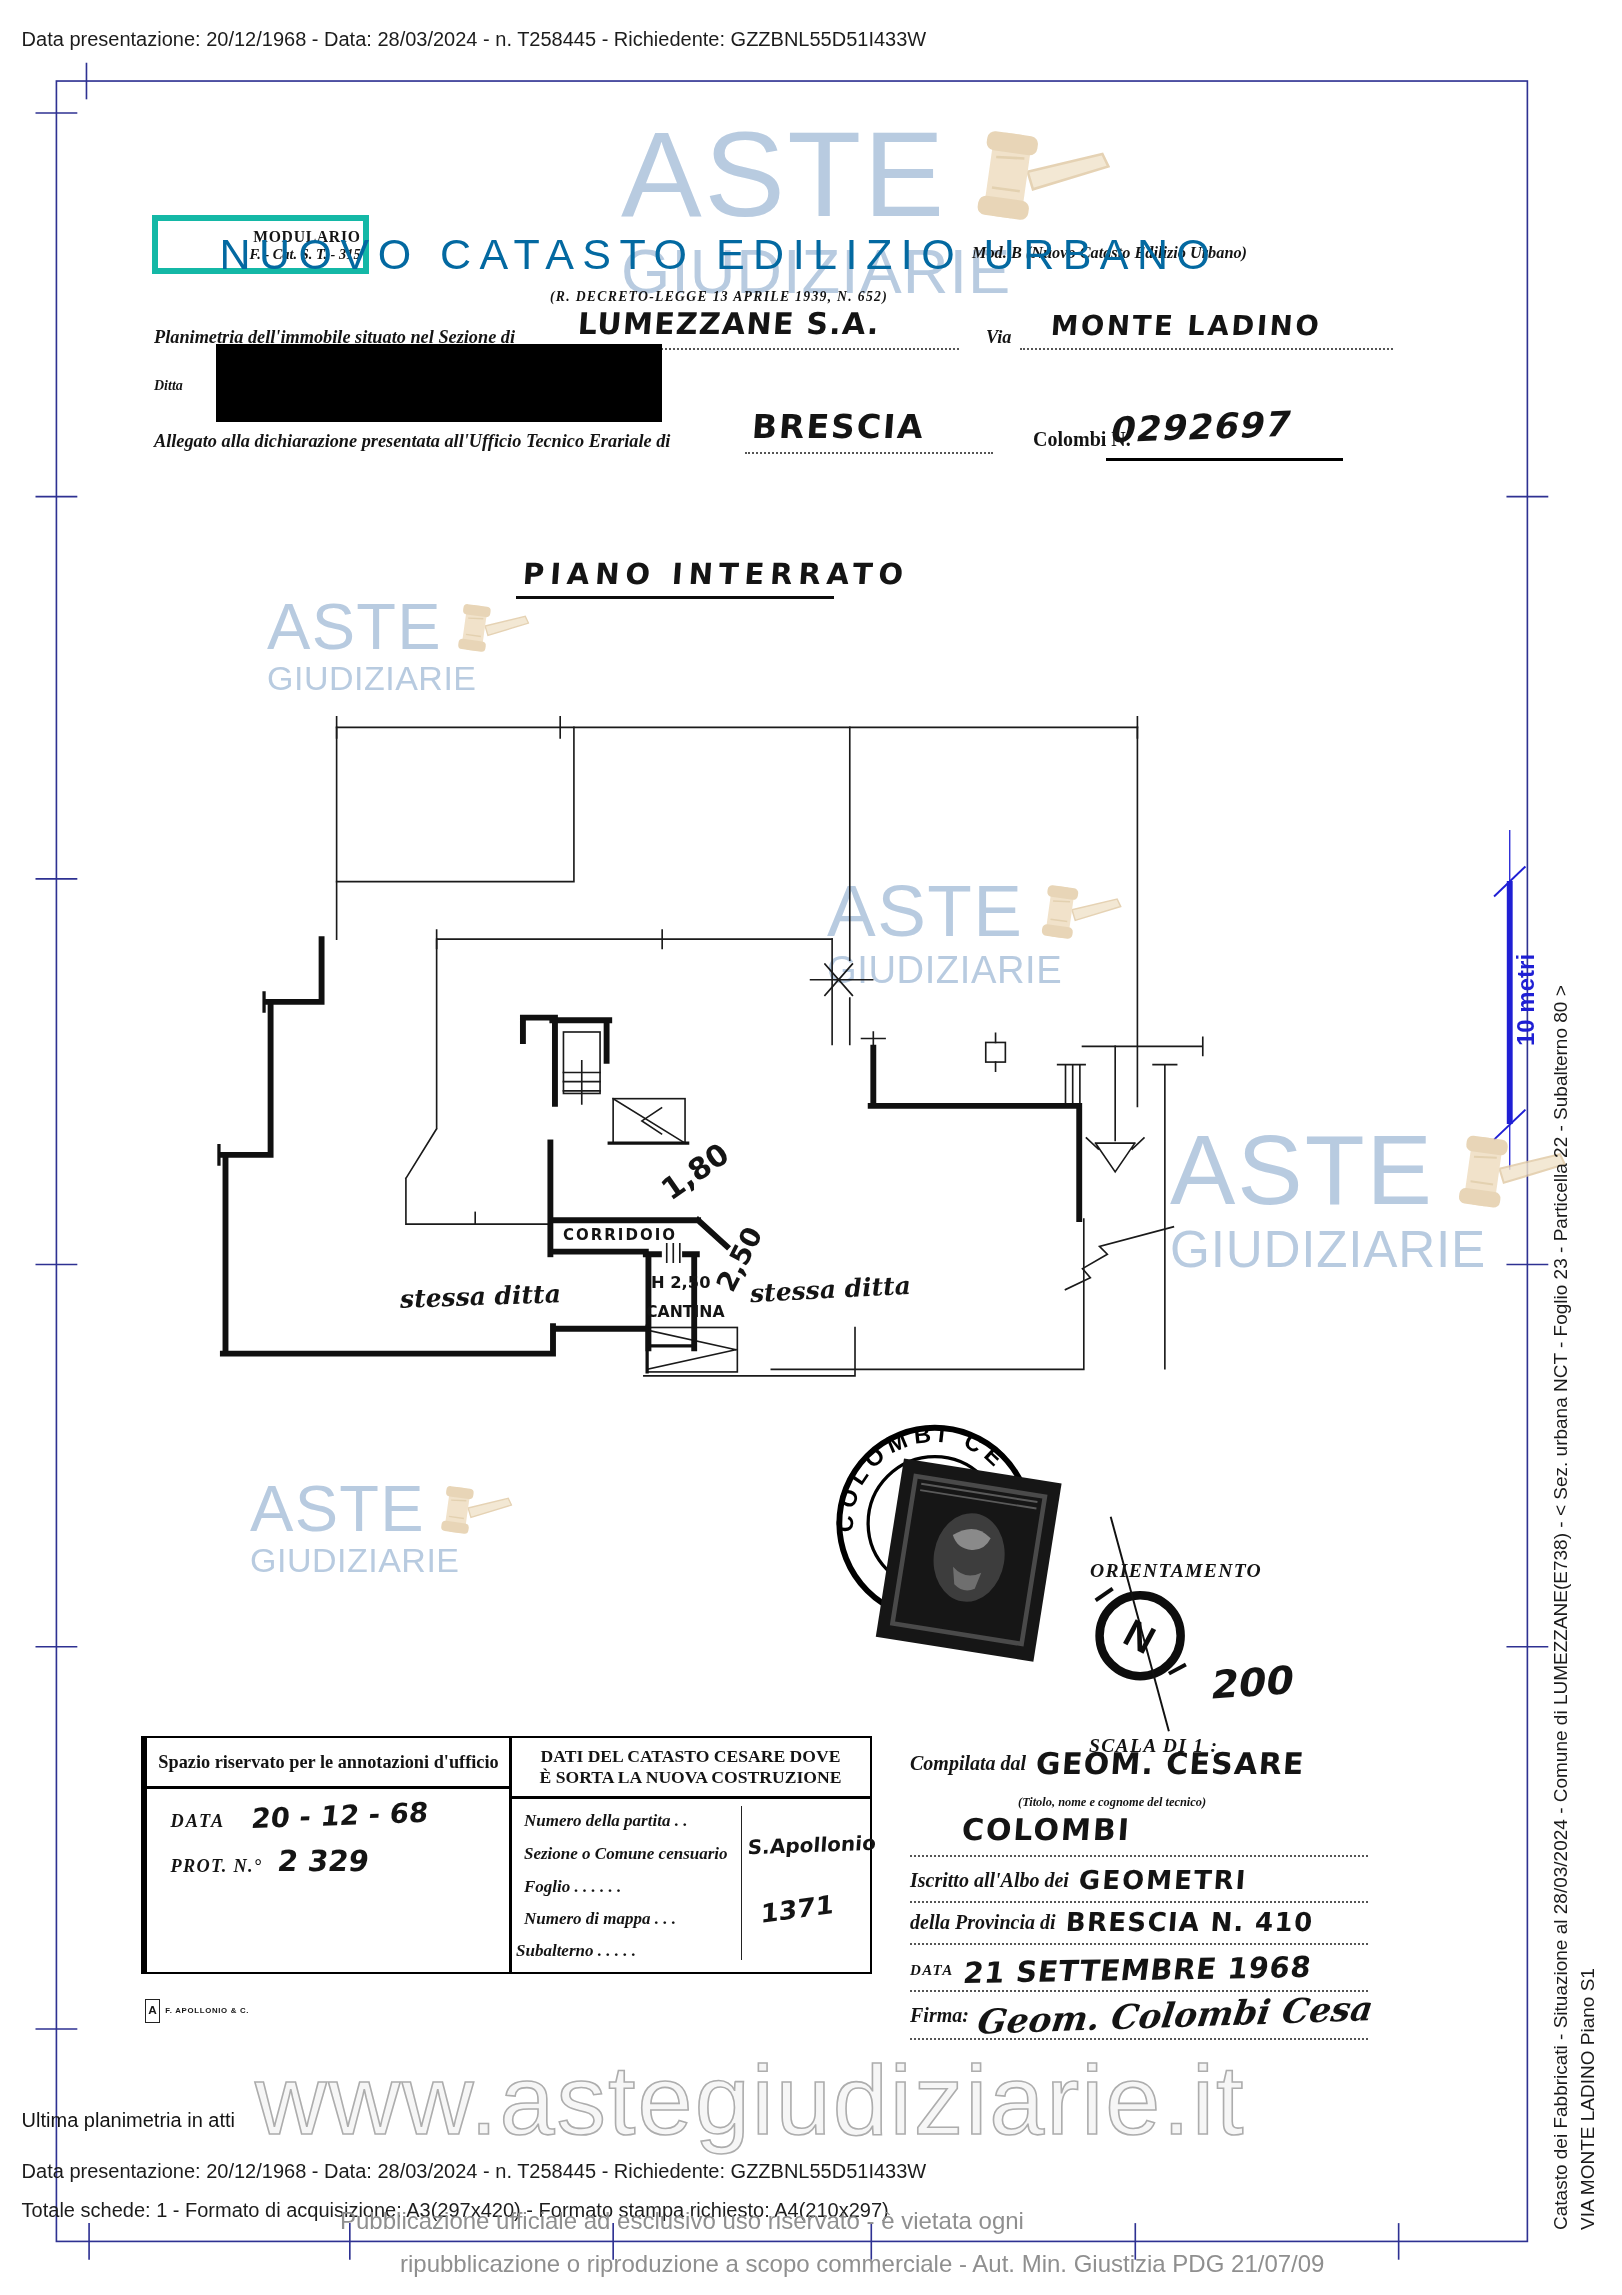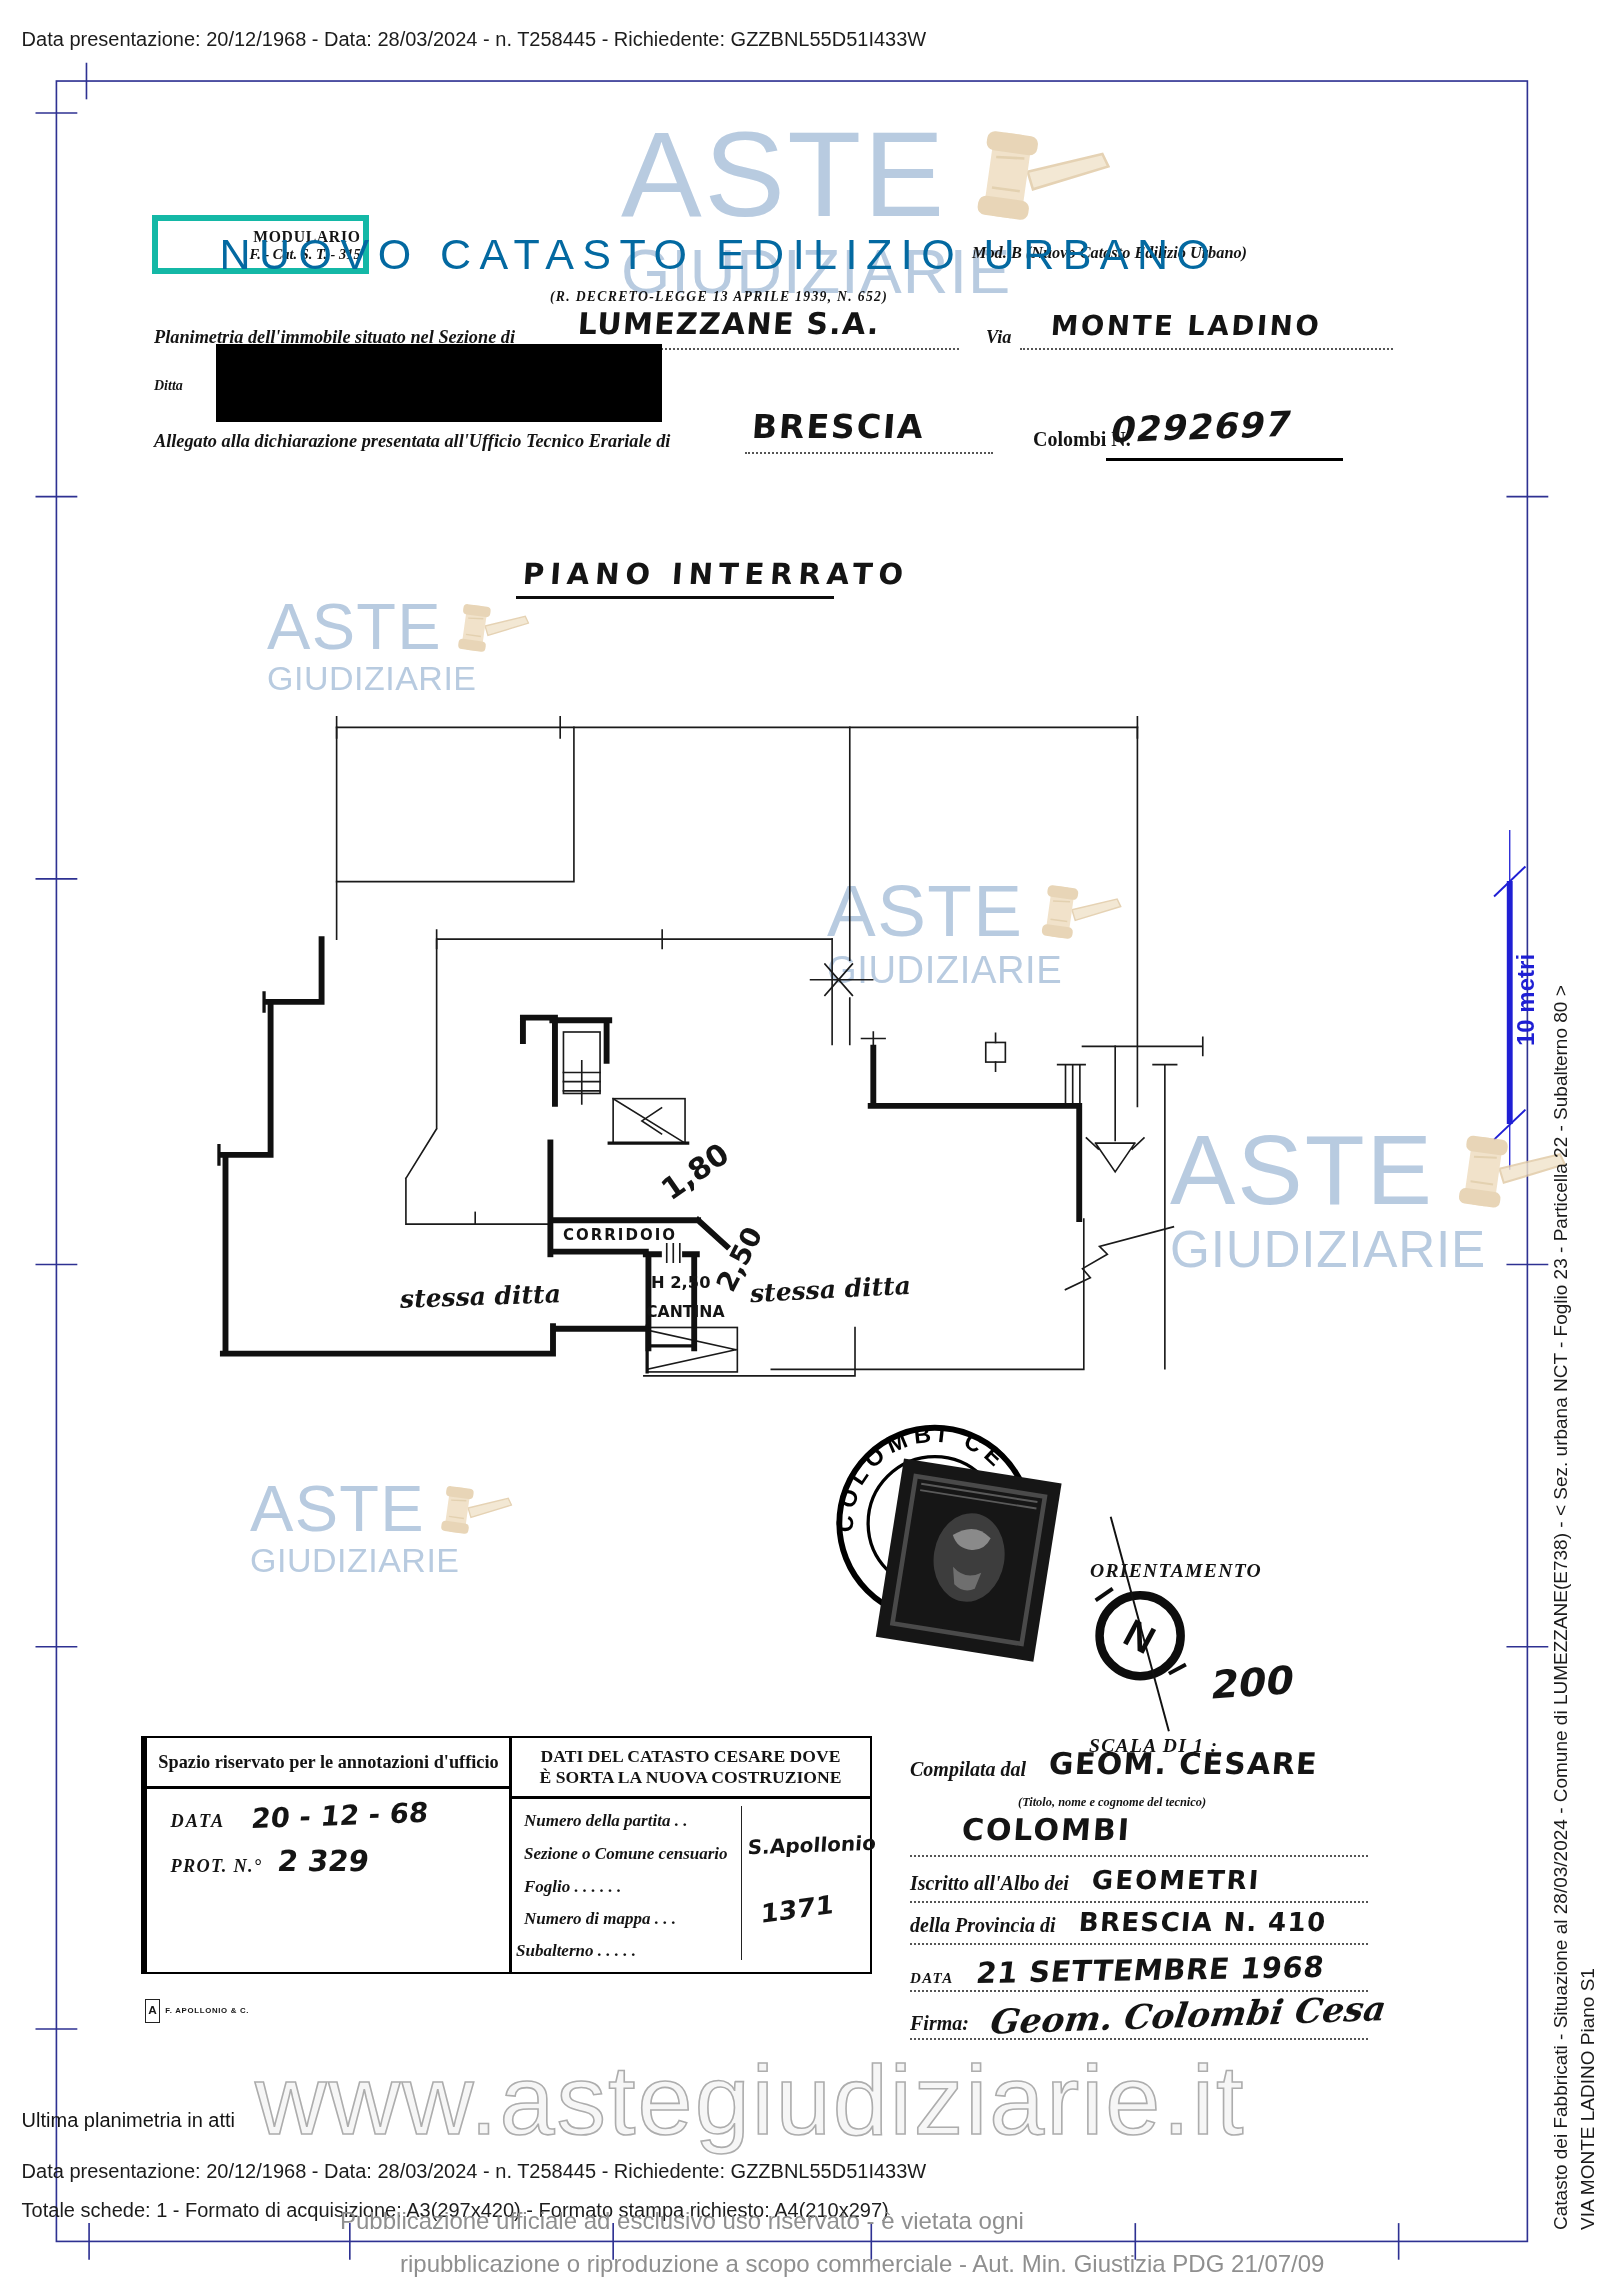--- a/index.html
+++ b/index.html
@@ -4,21 +4,21 @@
 <style>
   html,body{margin:0;padding:0;background:#888;}
   .page{position:relative;width:1623px;height:2295px;background:#ffffff;overflow:hidden;
         font-family:"Liberation Sans",sans-serif;color:#141414;}
   .abs{position:absolute;white-space:nowrap;}
   .serif-bi{font-family:"Liberation Serif",serif;font-style:italic;font-weight:700;}
   .serif-b{font-family:"Liberation Serif",serif;font-weight:700;}
   .hand{font-family:"DejaVu Sans",sans-serif;font-weight:700;display:inline-block;transform:skewX(-4deg);}
   .script{font-family:"DejaVu Serif",serif;font-style:italic;font-weight:700;display:inline-block;transform:skewX(-10deg) rotate(-2deg);}
   .dotline{position:absolute;border-bottom:2px dotted #555;height:0;}
-  .row{display:flex;align-items:flex-end;gap:23px;}
+  .row{display:flex;align-items:center;gap:10px;}
   
   .wm{position:absolute;z-index:1;color:#a9c0da;opacity:.82;line-height:.88;}
   .wm-row{display:flex;align-items:flex-start;}
   .wm-aste{font-size:1em;letter-spacing:.02em;font-weight:400;}
   .wm-giud{font-size:.523em;letter-spacing:.015em;font-weight:400;}
   .wm-gavel{width:1.30em;height:.95em;flex:none;margin-left:.05em;margin-top:.07em;}
   .z2{z-index:2;} .z3{z-index:3;} .z4{z-index:4;} .z5{z-index:5;} .z6{z-index:6;}
   .vrot{transform:rotate(-90deg);transform-origin:0 0;}
   .planlabel{font-family:"DejaVu Sans",sans-serif;font-weight:700;}
   .cursive{font-family:"DejaVu Serif",serif;font-style:italic;font-weight:700;}

